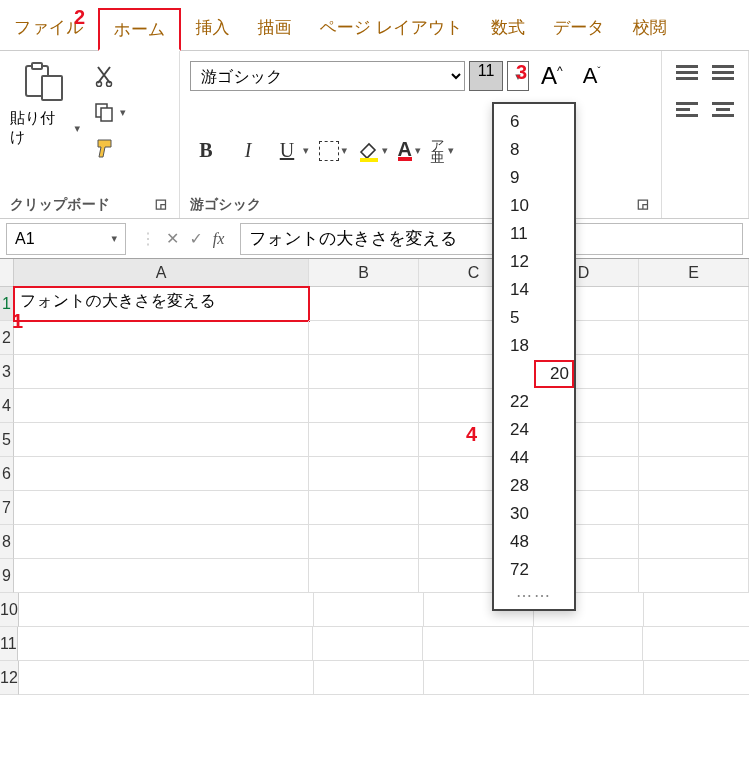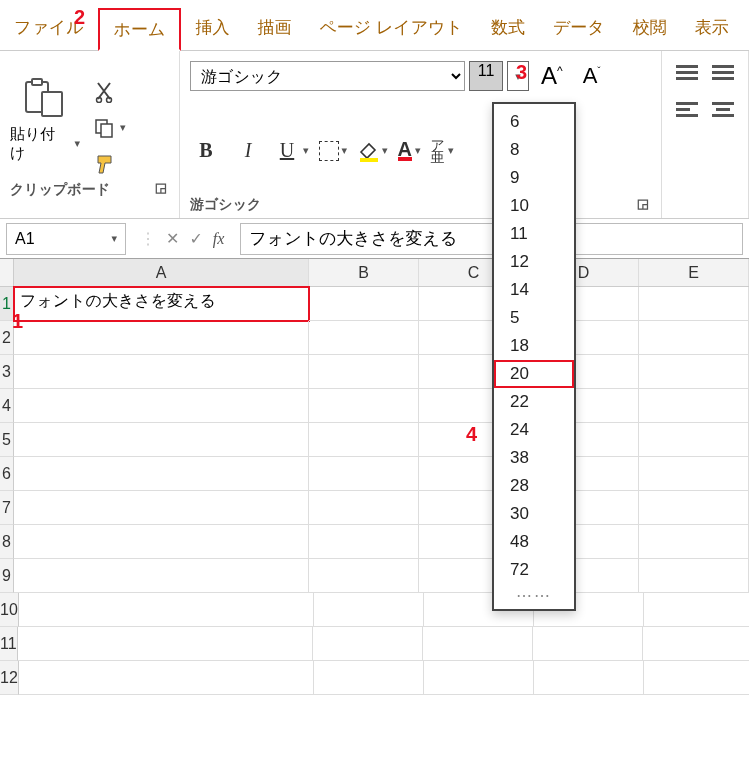--- a/index.html
+++ b/index.html
@@ -62,21 +62,21 @@
     .g-row { display:flex; height: 34px; }
     .row-h { width: 32px; border-right:1px solid #ccc; border-bottom:1px solid #ddd; background:#f3f3f3; text-align:center; font-size:16px; color:#333; line-height:34px;}
     .row-h.active { background:#e8e8e8; color: #0b7a3b; }
     .cell { flex:1; border-right:1px solid #ddd; border-bottom:1px solid #ddd; min-width:110px; font-size: 16px; padding: 4px 6px; position:relative;}
     .cell.selected { outline: 2px solid #e81123; outline-offset: -1px; }
 
     .annot { position:absolute; color:#e81123; font-weight:bold; font-size:20px; z-index: 50; }
 
     .size-dropdown { position:absolute; top: 102px; left: 492px; width: 84px; background:#fff; border: 2px solid #444; z-index: 40; box-shadow: 0 4px 10px rgba(0,0,0,0.2); padding: 4px 0;}
     .size-opt { padding: 4px 16px; font-size: 17px; color:#222; cursor:pointer; }
-    .size-opt.highlight { outline: 2px solid #e81123; outline-offset:-2px;}
+    .size-opt.highlight { outline: 2px solid #e81123; outline-offset:-2px;margin-left:40px;}
     .resize-dots { text-align:center; color:#888; letter-spacing: 2px; padding-top: 2px; }
 
     svg { display:block; }
   </style>
 </head>
 <body>
 
 <div class="annot" style="top:6px; left:74px;">2</div>
 <div class="annot" style="top:61px; left:516px;">3</div>
 <div class="annot" style="top:310px; left:12px;">1</div>
@@ -84,26 +84,25 @@
 
 <div class="menubar">
   <div class="tab">ファイル</div>
   <div class="tab active">ホーム</div>
   <div class="tab">挿入</div>
   <div class="tab">描画</div>
   <div class="tab">ページ レイアウト</div>
   <div class="tab">数式</div>
   <div class="tab">データ</div>
   <div class="tab">校閲</div>
-  <div class="tab">表示</div>
 </div>
 
 <div class="ribbon">
 
-  <div class="group" style="width:180px;justify-content:center;">
+  <div class="group" style="width:180px;">
     <div class="clipboard-top">
       <div class="paste-main">
         <div class="paste-icon">
           <svg width="42" height="40" viewBox="0 0 42 40">
             <rect x="2" y="4" width="22" height="30" rx="2" fill="none" stroke="#555" stroke-width="2"></rect>
             <rect x="8" y="1" width="10" height="6" rx="1" fill="#fff" stroke="#555" stroke-width="2"></rect>
             <rect x="18" y="14" width="20" height="24" rx="1" fill="#fff" stroke="#555" stroke-width="2"></rect>
           </svg>
         </div>
         <div class="paste-label-row">
@@ -225,21 +224,21 @@
   <div class="size-opt">9</div>
   <div class="size-opt">10</div>
   <div class="size-opt">11</div>
   <div class="size-opt">12</div>
   <div class="size-opt">14</div>
   <div class="size-opt">5</div>
   <div class="size-opt">18</div>
   <div class="size-opt highlight">20</div>
   <div class="size-opt">22</div>
   <div class="size-opt">24</div>
-  <div class="size-opt">38</div>
+  <div class="size-opt">44</div>
   <div class="size-opt">28</div>
   <div class="size-opt">30</div>
   <div class="size-opt">48</div>
   <div class="size-opt">72</div>
   <div class="resize-dots">⋯⋯</div>
 </div>
 
 <div class="formula-bar">
   <div class="name-box">
     <span>A1</span>

